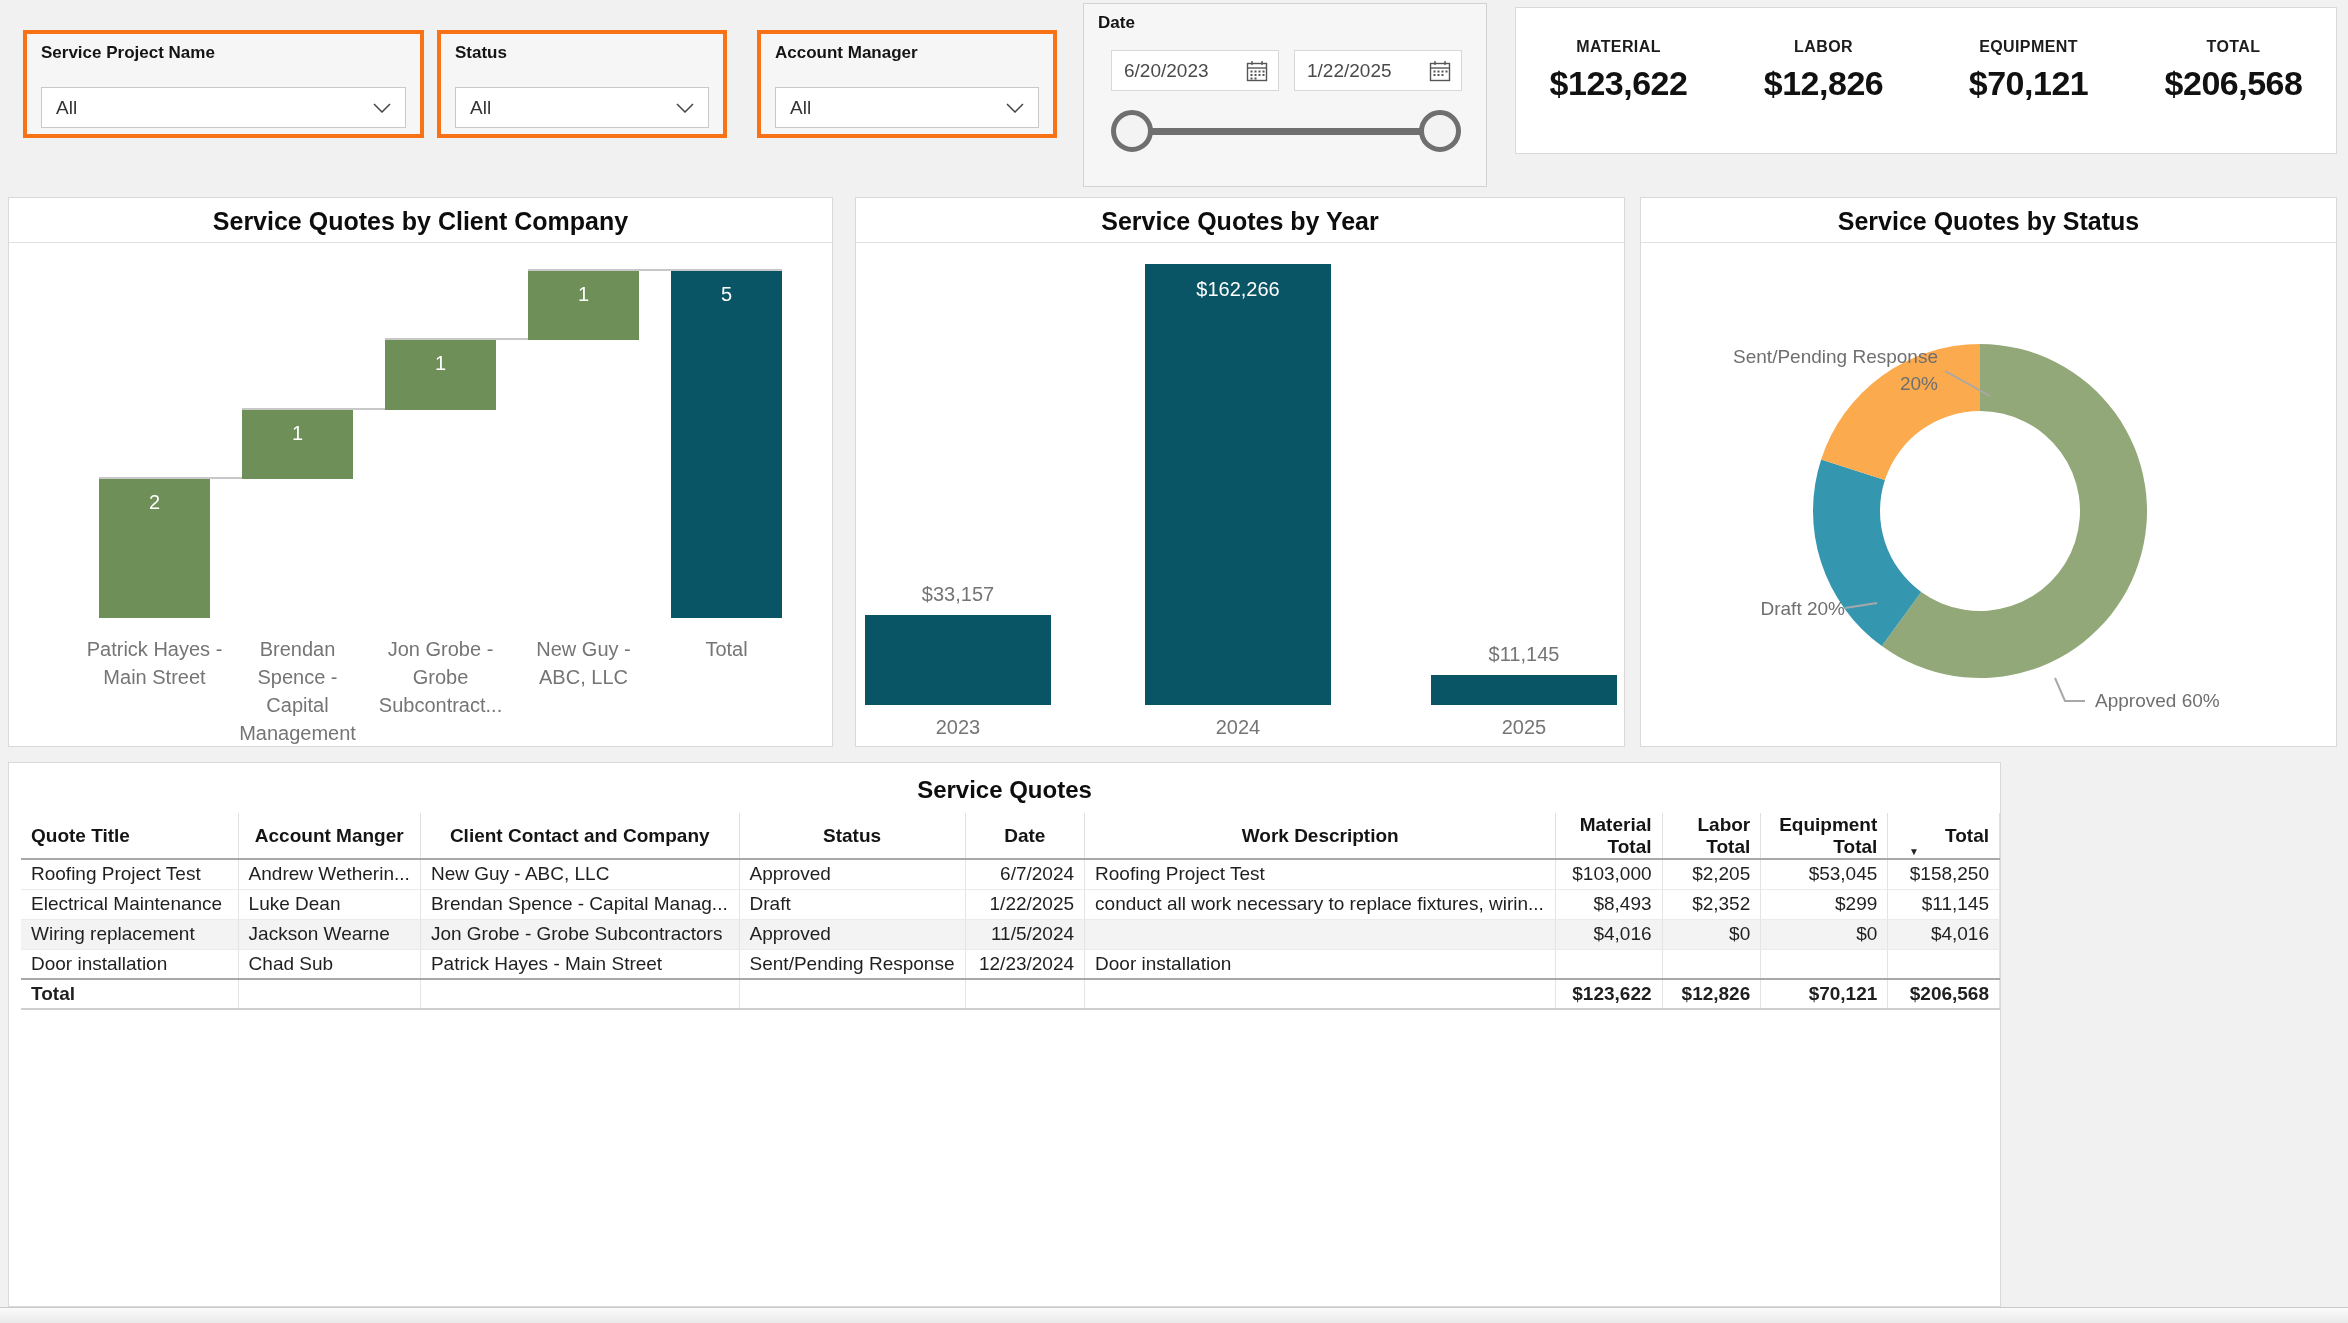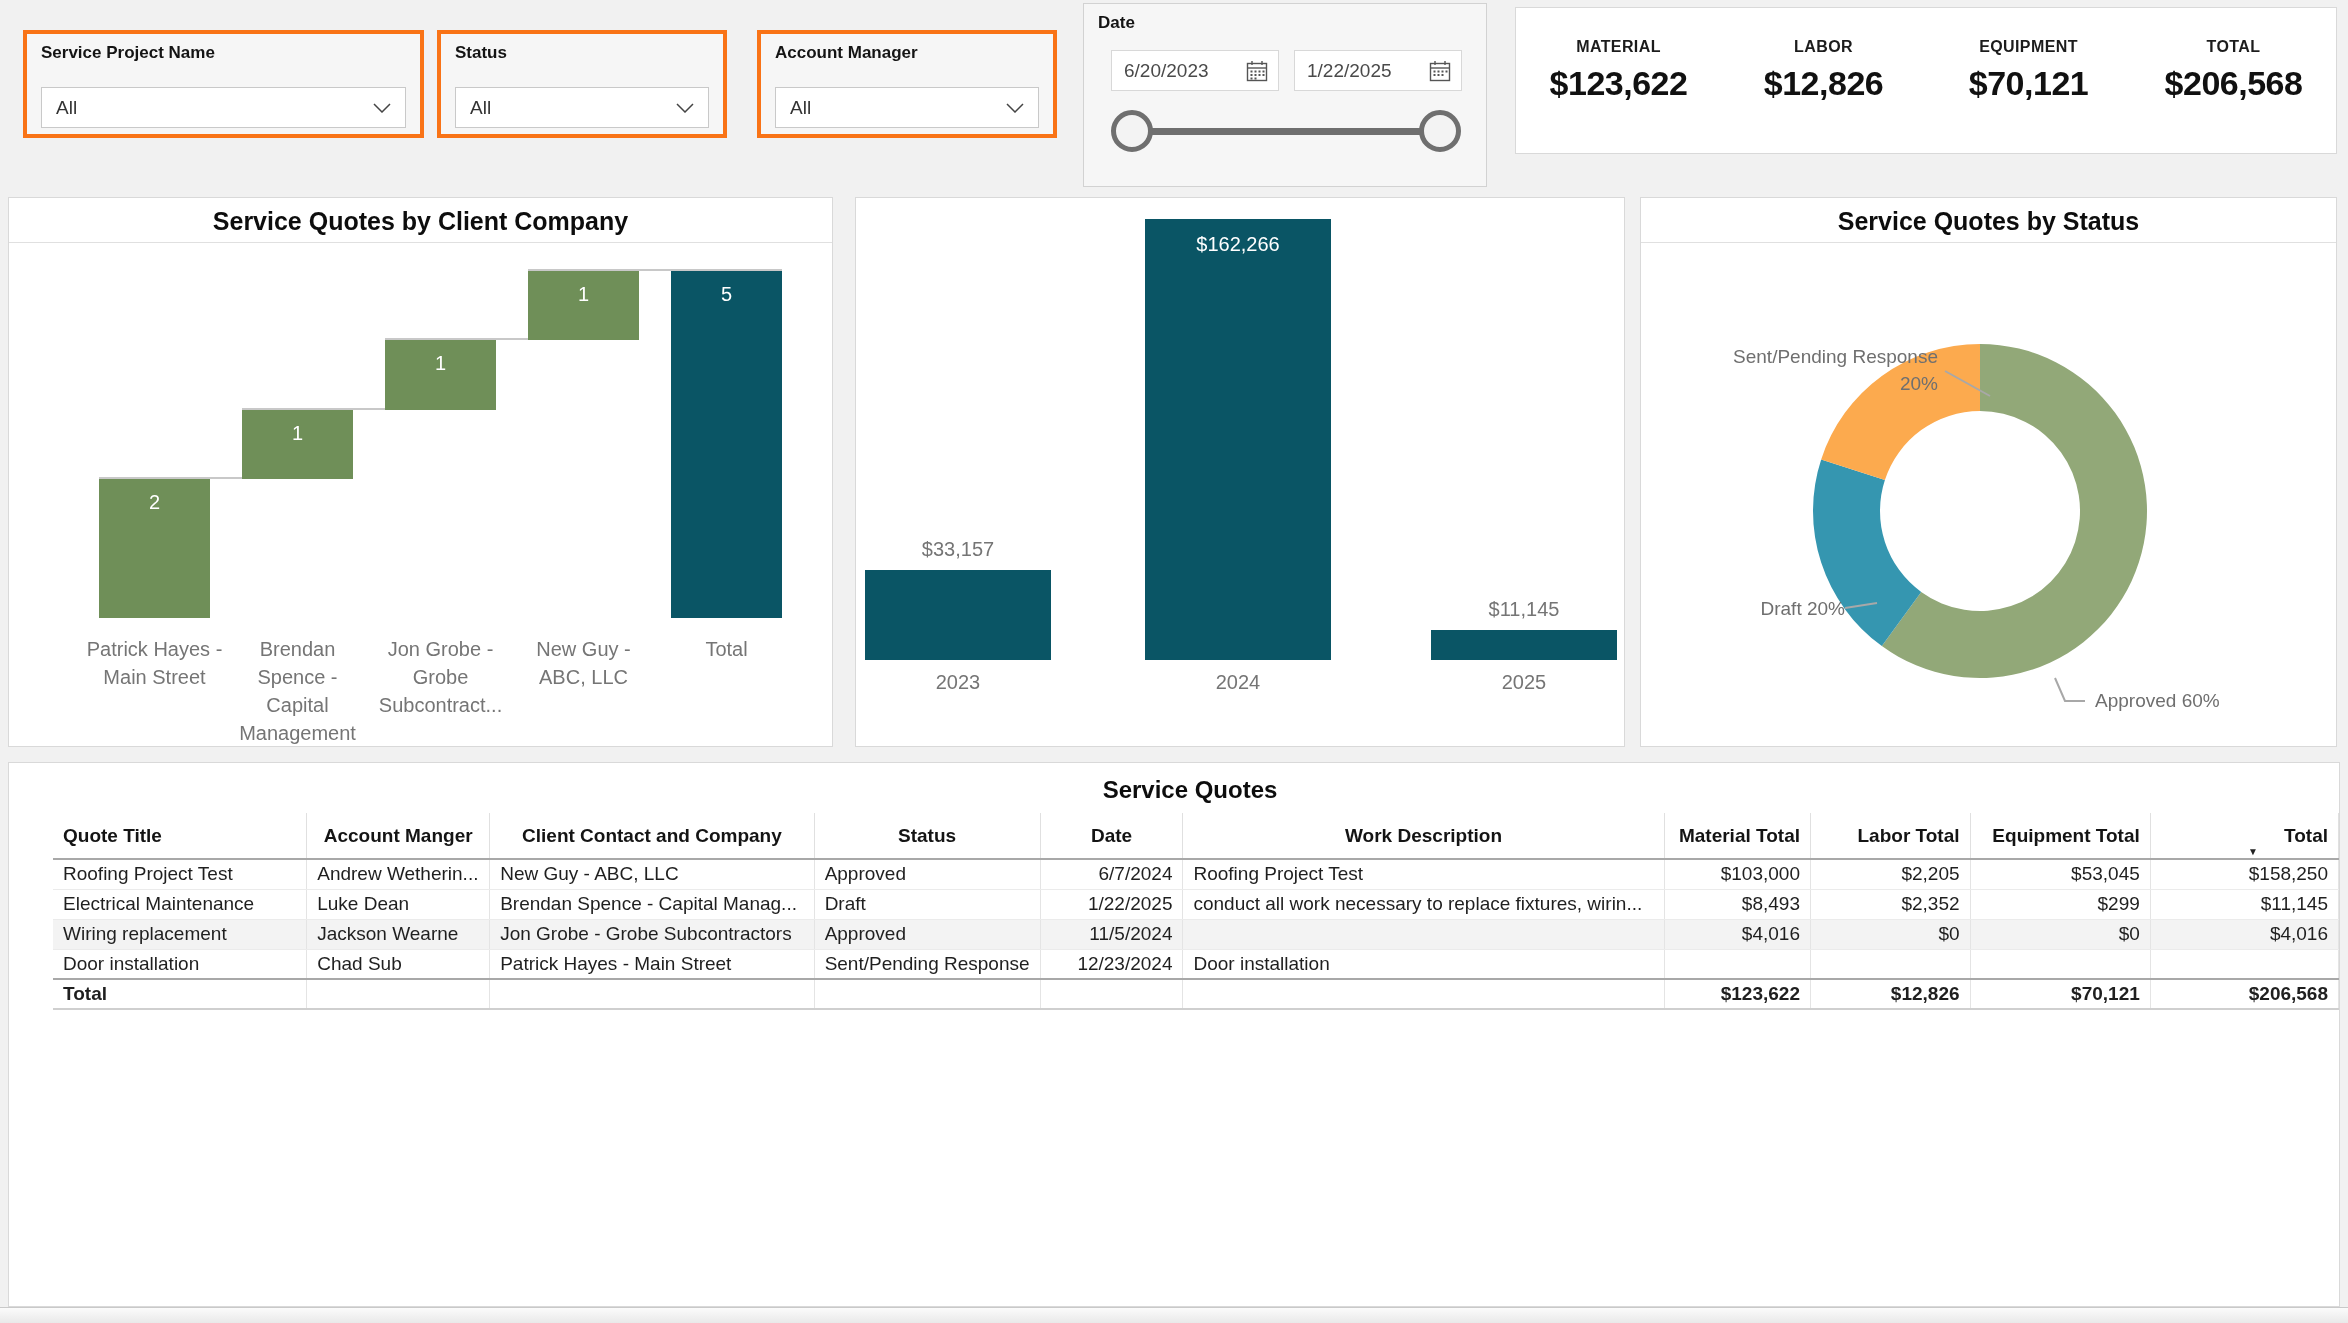--- a/index.html
+++ b/index.html
@@ -38,21 +38,21 @@
   #waterfall  { left:8px;    top:197px; width:825px; height:550px; }
   #yearchart  { left:855px;  top:197px; width:770px; height:550px; }
   #statuschart{ left:1640px; top:197px; width:697px; height:550px; }
   .bar { position:absolute; }
   .bar-value { position:absolute; text-align:center; font-size:20px; }
   .cat-label { position:absolute; text-align:center; font-size:20px; color:#757575; line-height:28px; white-space:pre-line; }
   .connector { position:absolute; height:2px; background:#c8c8c8; }
   .callout { position:absolute; font-size:19px; color:#6f6f6f; line-height:27px; }
 
   
-  #table-panel { left:8px; top:762px; width:2332px; height:545px;padding-left:32px; }
+  #table-panel { left:8px; top:762px; width:1993px; height:545px; }
   .table-title { height:50px; line-height:54px; text-align:center; font-size:24px; font-weight:bold; color:#0d0d0d; }
   #quotes-table { border-collapse:collapse; margin-left:12px; table-layout:fixed; }
   #quotes-table th { font-size:19px; font-weight:bold; color:#141414; height:46px; vertical-align:middle;
                      padding:0 10px; border-right:1px solid #e0e0e0; border-bottom:2px solid #a8a8a8; position:relative; }
   #quotes-table td { font-size:19px; color:#1f1f1f; height:30px; padding:0 10px; border-right:1px solid #e4e4e4;
                      border-bottom:1px solid #ebebeb; white-space:nowrap; overflow:hidden; }
   #quotes-table tr.stripe td { background:#f3f3f3; }
   #quotes-table tr.total-row td { font-weight:bold; border-top:2px solid #a8a8a8; border-bottom:2px solid #cfcfcf; }
   .sort-icon { position:absolute; right:80px; bottom:1px; font-size:10px; color:#222; }
 
@@ -197,20 +197,21 @@
         <div class="bar-value" style="left: 519px; top: 40px; width: 111px; color: rgb(255, 255, 255);">1</div>
         <div class="cat-label" style="left: 492.5px; top: 392px; width: 164px;">New Guy -
 ABC, LLC</div>
         <div class="bar" style="left: 662px; top: 28px; width: 111px; height: 347px; background: rgb(10, 85, 101); cursor: pointer;"></div>
         <div class="bar-value" style="left: 662px; top: 40px; width: 111px; color: rgb(255, 255, 255);">5</div>
         <div class="cat-label" style="left: 635.5px; top: 392px; width: 164px;">Total</div>
       </div>
   </div>
 
   <div id="yearchart" class="panel chart-panel">
+    <div class="panel-title">Service Quotes by Year</div>
     <div class="panel-body">
         <div class="bar" style="left: 9px; top: 371.974px; width: 186px; height: 90.0263px; background: rgb(10, 85, 101); cursor: pointer;"></div>
         <div class="bar-value" style="left: -11px; top: 339.974px; width: 226px; color: rgb(117, 117, 117);">$33,157</div>
         <div class="cat-label" style="left: 9px; top: 470px; width: 186px;">2023</div>
         <div class="bar" style="left: 289px; top: 21.4232px; width: 186px; height: 440.577px; background: rgb(10, 85, 101); cursor: pointer;"></div>
         <div class="bar-value" style="left: 269px; top: 35.4232px; width: 226px; color: rgb(255, 255, 255);">$162,266</div>
         <div class="cat-label" style="left: 289px; top: 470px; width: 186px;">2024</div>
         <div class="bar" style="left: 575px; top: 431.74px; width: 186px; height: 30.2604px; background: rgb(10, 85, 101); cursor: pointer;"></div>
         <div class="bar-value" style="left: 555px; top: 399.74px; width: 226px; color: rgb(117, 117, 117);">$11,145</div>
         <div class="cat-label" style="left: 575px; top: 470px; width: 186px;">2025</div>

